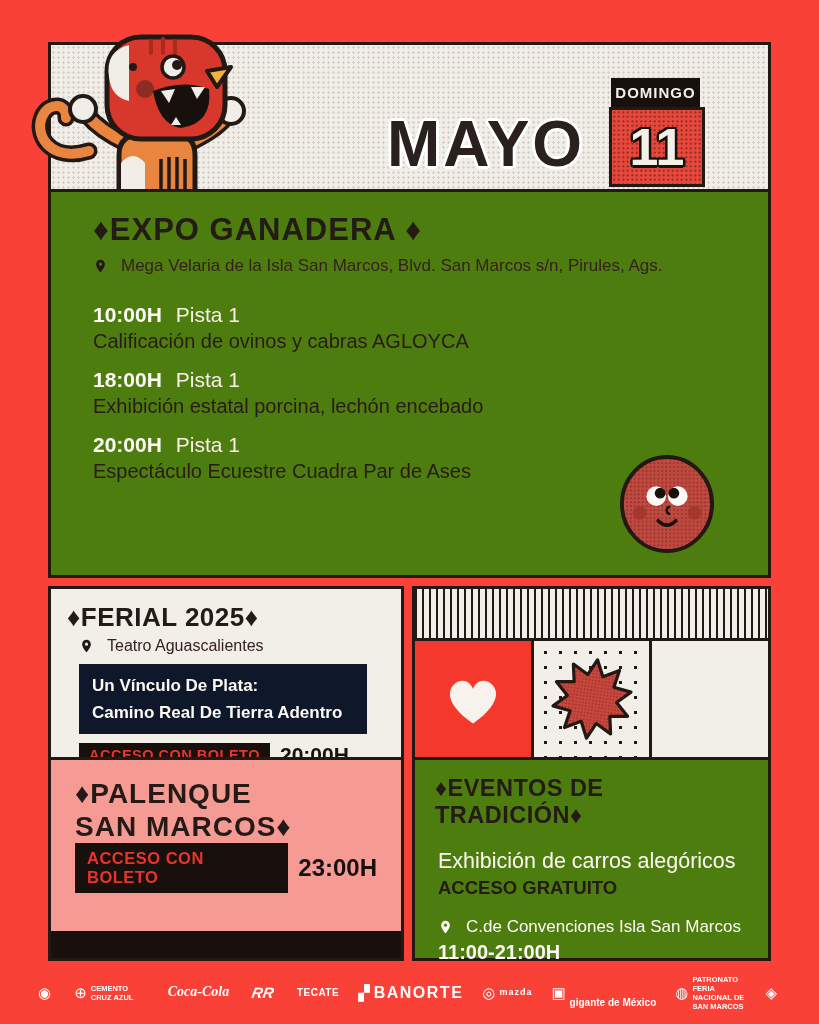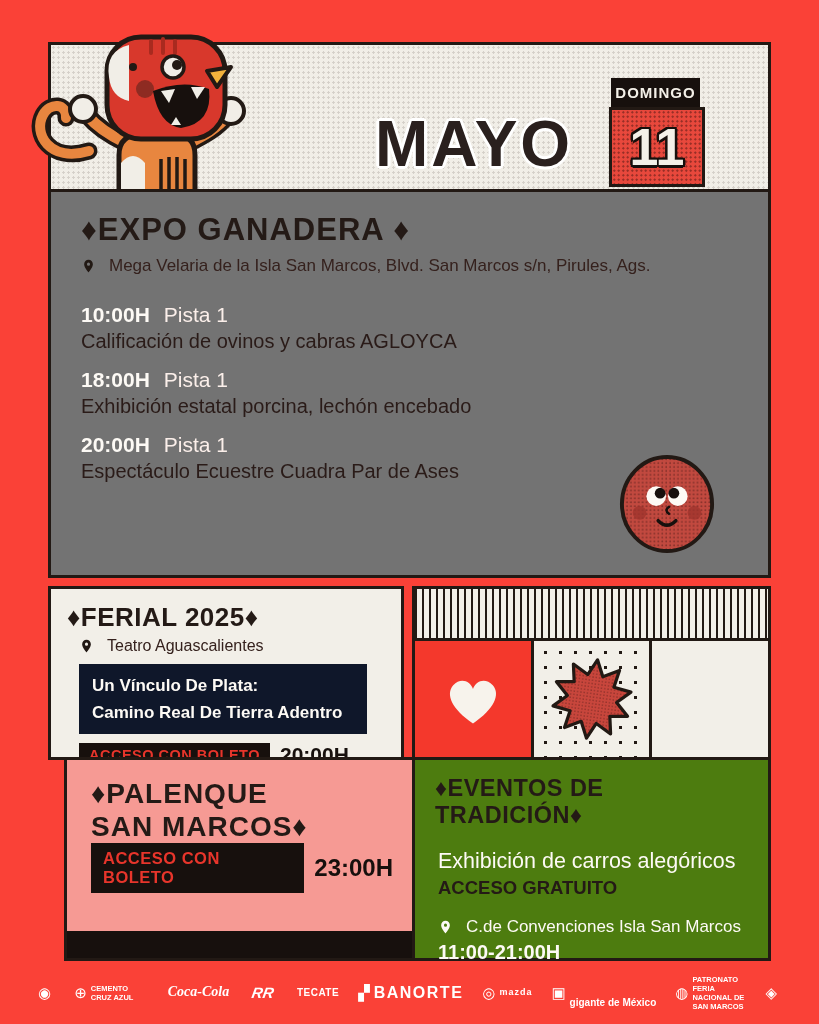--- a/index.html
+++ b/index.html
@@ -6,32 +6,32 @@
   body{width:819px;height:1024px;overflow:hidden;}
   .poster{position:relative;width:819px;height:1024px;background:#FA4137;font-family:"Liberation Sans",sans-serif;color:#221914;}
   .panel{position:absolute;box-sizing:border-box;border:3px solid #221914;}
 
   
   #header{left:48px;top:42px;width:723px;height:150px;
     background-color:#F1EEE7;
     background-image:radial-gradient(circle, rgba(70,55,48,.16) 1px, transparent 1.3px);
     background-size:5px 5px;}
   .mascot{position:absolute;left:-30px;top:-14px;width:238px;height:164px;}
-  .mayo{position:absolute;left:324px;top:62px;font-size:64px;font-weight:700;letter-spacing:3px;color:#2A201E;
+  .mayo{position:absolute;left:336px;top:62px;font-size:64px;font-weight:700;letter-spacing:3px;color:#2A201E;
     text-shadow:3px 0 #fff,-3px 0 #fff,0 3px #fff,0 -3px #fff,2px 2px #fff,-2px -2px #fff,2px -2px #fff,-2px 2px #fff;text-align:right;}
   .cal{position:absolute;left:558px;top:33px;width:96px;}
   .cal-day{background:#17100D;color:#F4F0E8;font-size:15px;font-weight:700;letter-spacing:1px;text-align:center;padding:6px 0;width:89px;margin-left:2px;}
   .cal-num{box-sizing:border-box;border:3px solid #221914;width:96px;height:80px;
     background-color:#E8483C;background-image:radial-gradient(circle, rgba(40,10,8,.45) 1px, transparent 1.2px);background-size:4.5px 4.5px;
     display:flex;align-items:center;justify-content:center;
     color:#F4F0E8;font-size:52px;font-weight:700;
     text-shadow:2.5px 0 #17100D,-2.5px 0 #17100D,0 2.5px #17100D,0 -2.5px #17100D,2px 2px #17100D,-2px -2px #17100D,2px -2px #17100D,-2px 2px #17100D;}
 
   
-  #expo{left:48px;top:189px;width:723px;height:389px;background:#737373;padding:20px 30px;}
+  #expo{left:48px;top:189px;width:723px;height:389px;background:#4d7c0f;padding:20px 42px;}
   .sec-title{font-weight:700;color:#241A16;}
   #expo .sec-title{font-size:31px;letter-spacing:1px;margin-bottom:8px;}
   .loc-row{display:flex;align-items:center;gap:13px;font-size:17px;color:#35211D;}
   #expo .loc-row{margin-bottom:26px;}
   .pin{width:15px;height:18px;flex:0 0 auto;}
   .event{margin-bottom:13px;line-height:1.27;}
   .event-head{font-size:21px;}
   .event-time{font-weight:700;color:#FDFAF5;}
   .event-venue{color:#FBEFEA;font-weight:400;margin-left:8px;}
   .event-desc{font-size:20px;color:#2A1B18;max-width:600px;}
@@ -55,21 +55,21 @@
   .sq{flex:1;display:flex;align-items:center;justify-content:center;}
   .sq-heart{background:#F4382C;}
   .sq-dots{border-left:3px solid #221914;border-right:3px solid #221914;
     background-color:#F2EFE8;
     background-image:radial-gradient(circle,#221914 1.7px, transparent 2px);background-size:15px 15px;background-position:4px 4px;}
   .sq-plain{background:#F2EFE8;}
   .heart-svg{width:66px;height:60px;}
   .star-svg{width:92px;height:92px;}
 
   
-  #palenque{left:64px;top:757px;width:356px;height:204px;background:#F69A94;display:flex;flex-direction:column;}
+  #palenque{left:48px;top:757px;width:356px;height:204px;background:#F69A94;display:flex;flex-direction:column;}
   .palenque-body{padding:17px 24px 0 24px;}
   .palenque-title{font-size:28px;font-weight:700;letter-spacing:1px;line-height:1.18;color:#241A16;}
   .artist{font-size:40px;font-weight:700;color:#241A16;margin:10px 0 12px 2px;letter-spacing:0.5px;}
   #palenque .badge-row{margin:0;}
   #palenque .badge-chip{font-size:16.5px;padding:6px 12px;}
   #palenque .badge-time{font-size:24px;}
   .black-band{margin-top:auto;height:27px;background:#17100D;}
 
   
   #eventos{left:412px;top:757px;width:359px;height:204px;background:#4d7c0f;padding:15px 20px;}

